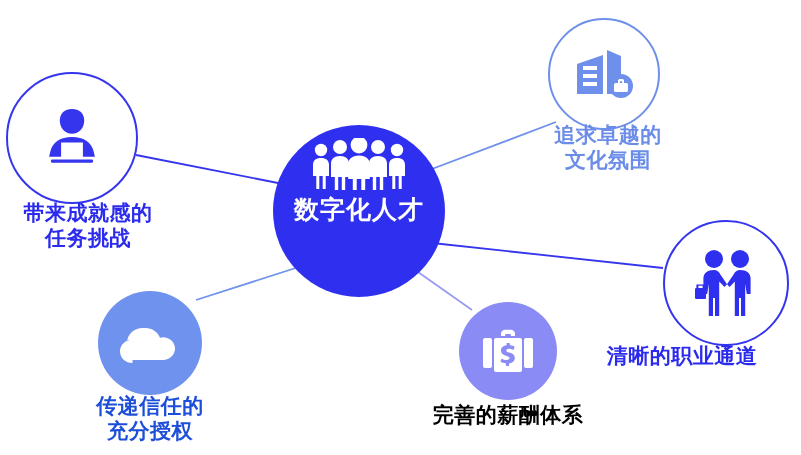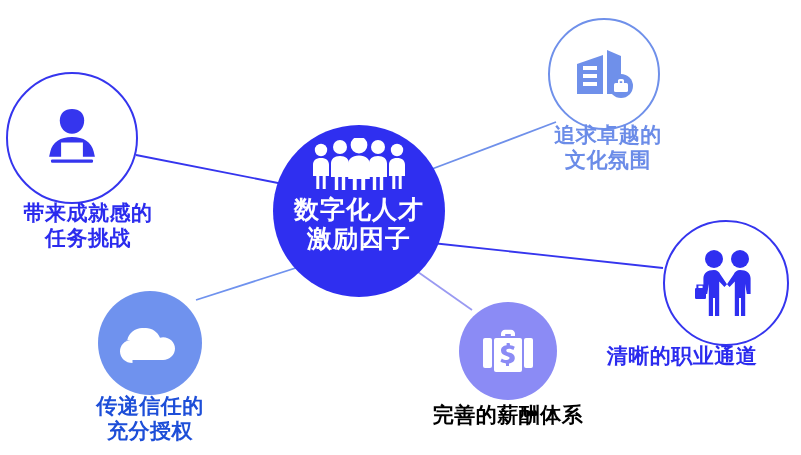--- a/index.html
+++ b/index.html
@@ -41,21 +41,20 @@
     box-sizing: border-box;
     padding-top: 13px;
   }
   .hub-icon {
     width: 96px;
     height: 52px;
     display: block;
   }
   .hub-text {
     margin-top: 5px;
-    text-align: center;
     color: #ffffff;
     font-weight: bold;
     font-size: 25px;
     line-height: 29px;
     letter-spacing: 1px;
   }
 
   
   .node {
     position: absolute;
@@ -127,21 +126,21 @@
 
       <circle cx="48" cy="7" r="8.4"></circle>
       <path d="M48 17.5c-7 0-10.8 3.5-10.8 9V41h4.6v11h3.9V41h4.6v11h3.9V41h4.6V26.5c0-5.5-3.8-9-10.8-9z"></path>
 
       <circle cx="67" cy="9" r="7"></circle>
       <path d="M67 18c-5.8 0-9 3-9 7.6V39h3.8v13h3.4V39h3.6v13h3.4V39H76V25.6C76 21 72.8 18 67 18z"></path>
 
       <circle cx="86" cy="12" r="6.2"></circle>
       <path d="M86 20c-5.2 0-8 2.6-8 6.8V38h3.3v13h3v-13h3.4v13h3v-13H94V26.8C94 22.6 91.2 20 86 20z"></path>
     </svg>
-    <div class="hub-text"><span>数字化人才</span><br><span>激励因子</span></div>
+    <div class="hub-text"><span>数字化人才</span><br></div>
   </div>
 
   <div class="node" id="node-challenge">
     <div class="bubble outline">
       <svg class="icon-svg" width="74" height="74" viewBox="0 0 74 74" xmlns="http://www.w3.org/2000/svg" fill="#3535ee">
         <path d="M37 8c-7.4 0-12.2 4.4-12.2 11.6 0 7.4 5.2 13.2 12.2 13.2s12.2-5.8 12.2-13.2C49.2 12.4 44.4 8 37 8z"></path>
         <path d="M37 36c-11.6 0-19.4 5.2-21.6 14.2l-1.3 5.5h12V41.5h21.8v14.2h12l-1.3-5.5C56.4 41.2 48.6 36 37 36z"></path>
         <rect x="16" y="58.4" width="42" height="3.4" rx="1.2"></rect>
       </svg>
     </div>

